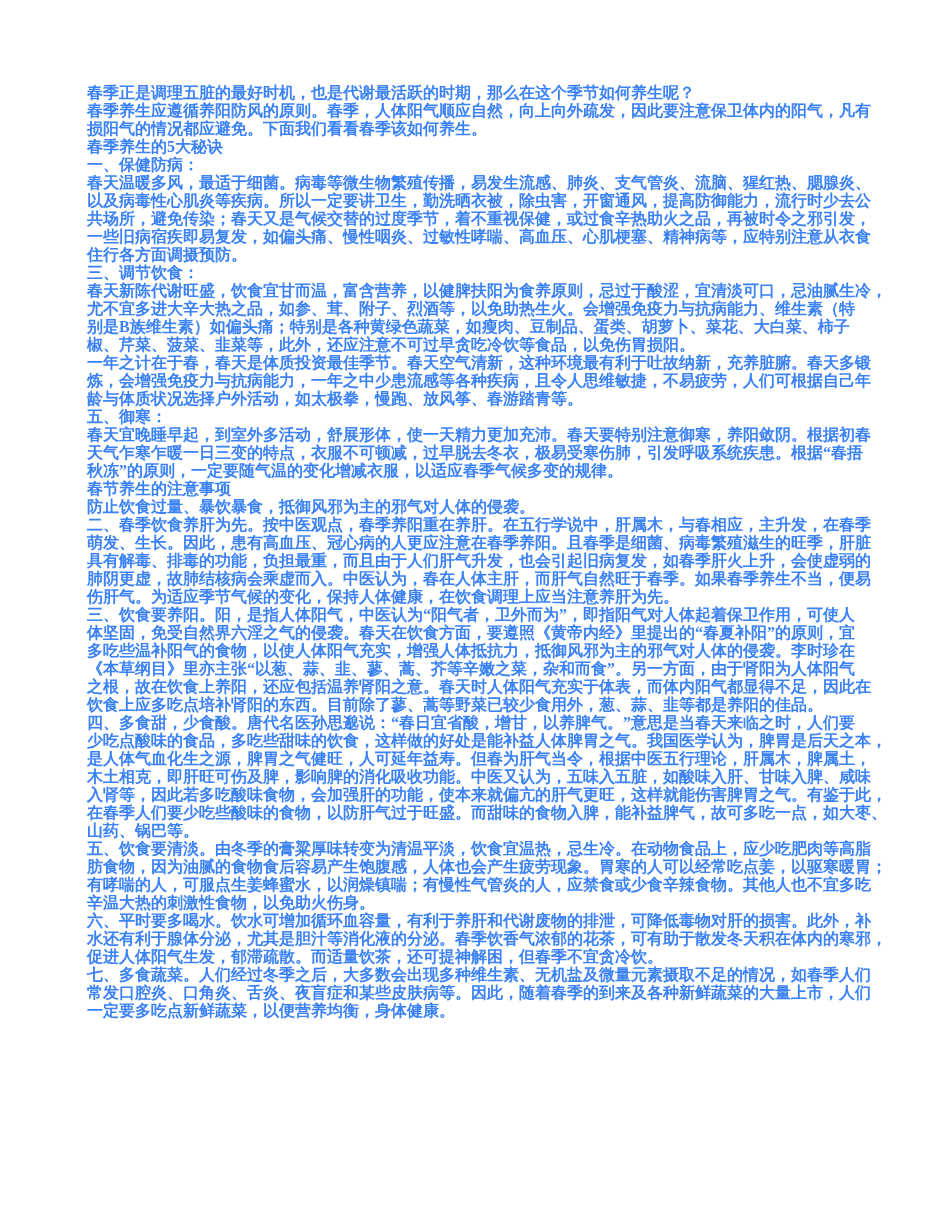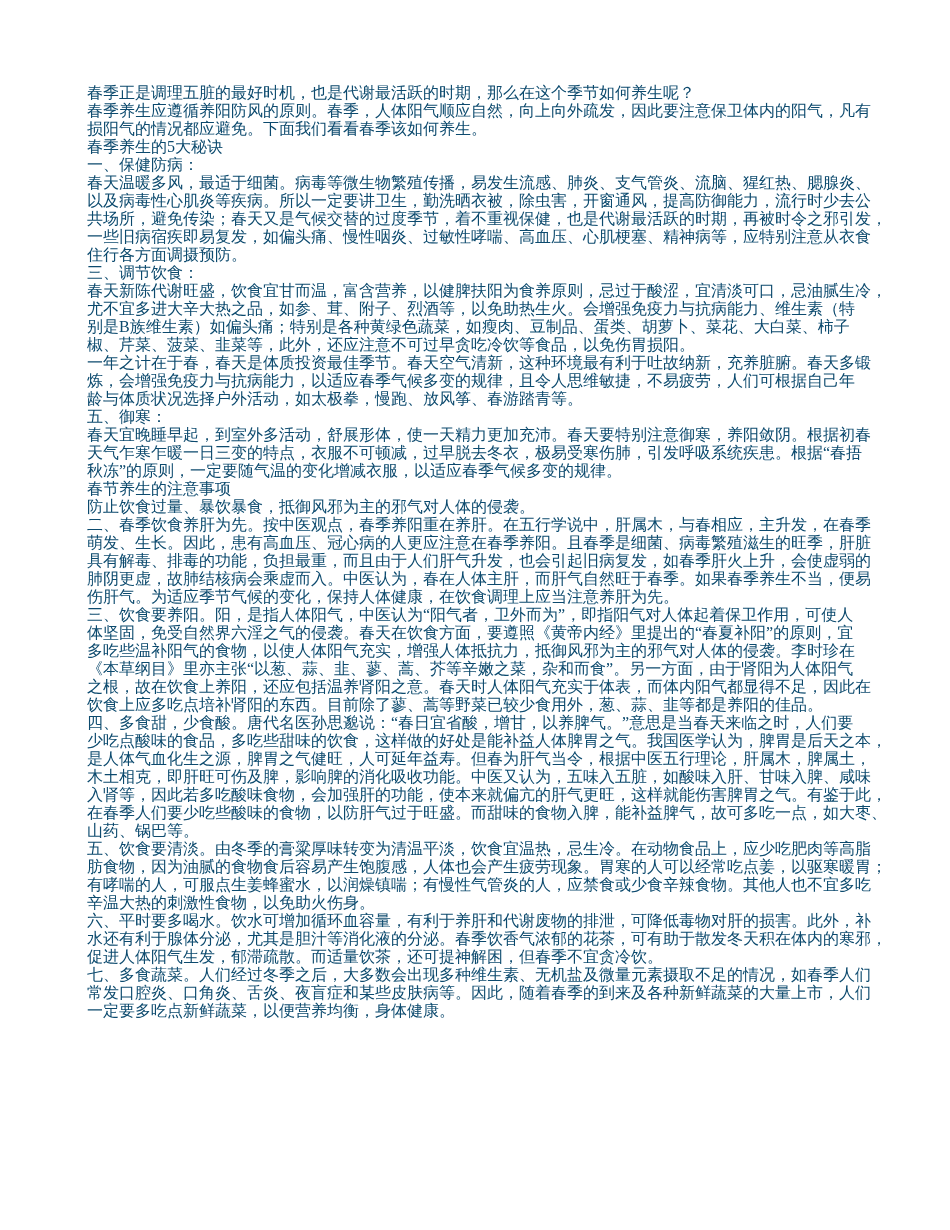--- a/index.html
+++ b/index.html
@@ -28,47 +28,47 @@
     padding: 0;
   }
   .line {
     white-space: nowrap;
     height: 18px;
   }
 </style>
 </head>
 <body>
 
-<div class="doc" id="doc" style="color: #0c4a6e;">
+<div class="doc" id="doc" style="color: #3b82f6; font-weight: bold;">
     <div class="block">
       <div class="line">春季正是调理五脏的最好时机，也是代谢最活跃的时期，那么在这个季节如何养生呢？</div>
       <div class="line">春季养生应遵循养阳防风的原则。春季，人体阳气顺应自然，向上向外疏发，因此要注意保卫体内的阳气，凡有</div>
       <div class="line">损阳气的情况都应避免。下面我们看看春季该如何养生。</div>
     </div>
     <div class="block">
       <div class="line">春季养生的5大秘诀</div>
     </div>
     <div class="block">
       <div class="line">一、保健防病：</div>
       <div class="line">春天温暖多风，最适于细菌。病毒等微生物繁殖传播，易发生流感、肺炎、支气管炎、流脑、猩红热、腮腺炎、</div>
       <div class="line">以及病毒性心肌炎等疾病。所以一定要讲卫生，勤洗晒衣被，除虫害，开窗通风，提高防御能力，流行时少去公</div>
-      <div class="line">共场所，避免传染；春天又是气候交替的过度季节，着不重视保健，也是代谢最活跃的时期，再被时令之邪引发，</div>
+      <div class="line">共场所，避免传染；春天又是气候交替的过度季节，着不重视保健，或过食辛热助火之品，再被时令之邪引发，</div>
       <div class="line">一些旧病宿疾即易复发，如偏头痛、慢性咽炎、过敏性哮喘、高血压、心肌梗塞、精神病等，应特别注意从衣食</div>
       <div class="line">住行各方面调摄预防。</div>
     </div>
     <div class="block">
       <div class="line">三、调节饮食：</div>
       <div class="line">春天新陈代谢旺盛，饮食宜甘而温，富含营养，以健脾扶阳为食养原则，忌过于酸涩，宜清淡可口，忌油腻生冷，</div>
       <div class="line">尤不宜多进大辛大热之品，如参、茸、附子、烈酒等，以免助热生火。会增强免疫力与抗病能力、维生素（特</div>
       <div class="line">别是B族维生素）如偏头痛；特别是各种黄绿色蔬菜，如瘦肉、豆制品、蛋类、胡萝卜、菜花、大白菜、柿子</div>
       <div class="line">椒、芹菜、菠菜、韭菜等，此外，还应注意不可过早贪吃冷饮等食品，以免伤胃损阳。</div>
     </div>
     <div class="block">
       <div class="line">一年之计在于春，春天是体质投资最佳季节。春天空气清新，这种环境最有利于吐故纳新，充养脏腑。春天多锻</div>
-      <div class="line">炼，会增强免疫力与抗病能力，以适应春季气候多变的规律，且令人思维敏捷，不易疲劳，人们可根据自己年</div>
+      <div class="line">炼，会增强免疫力与抗病能力，一年之中少患流感等各种疾病，且令人思维敏捷，不易疲劳，人们可根据自己年</div>
       <div class="line">龄与体质状况选择户外活动，如太极拳，慢跑、放风筝、春游踏青等。</div>
     </div>
     <div class="block">
       <div class="line">五、御寒：</div>
       <div class="line">春天宜晚睡早起，到室外多活动，舒展形体，使一天精力更加充沛。春天要特别注意御寒，养阳敛阴。根据初春</div>
       <div class="line">天气乍寒乍暖一日三变的特点，衣服不可顿减，过早脱去冬衣，极易受寒伤肺，引发呼吸系统疾患。根据“春捂</div>
       <div class="line">秋冻”的原则，一定要随气温的变化增减衣服，以适应春季气候多变的规律。</div>
     </div>
     <div class="block">
       <div class="line">春节养生的注意事项</div>

